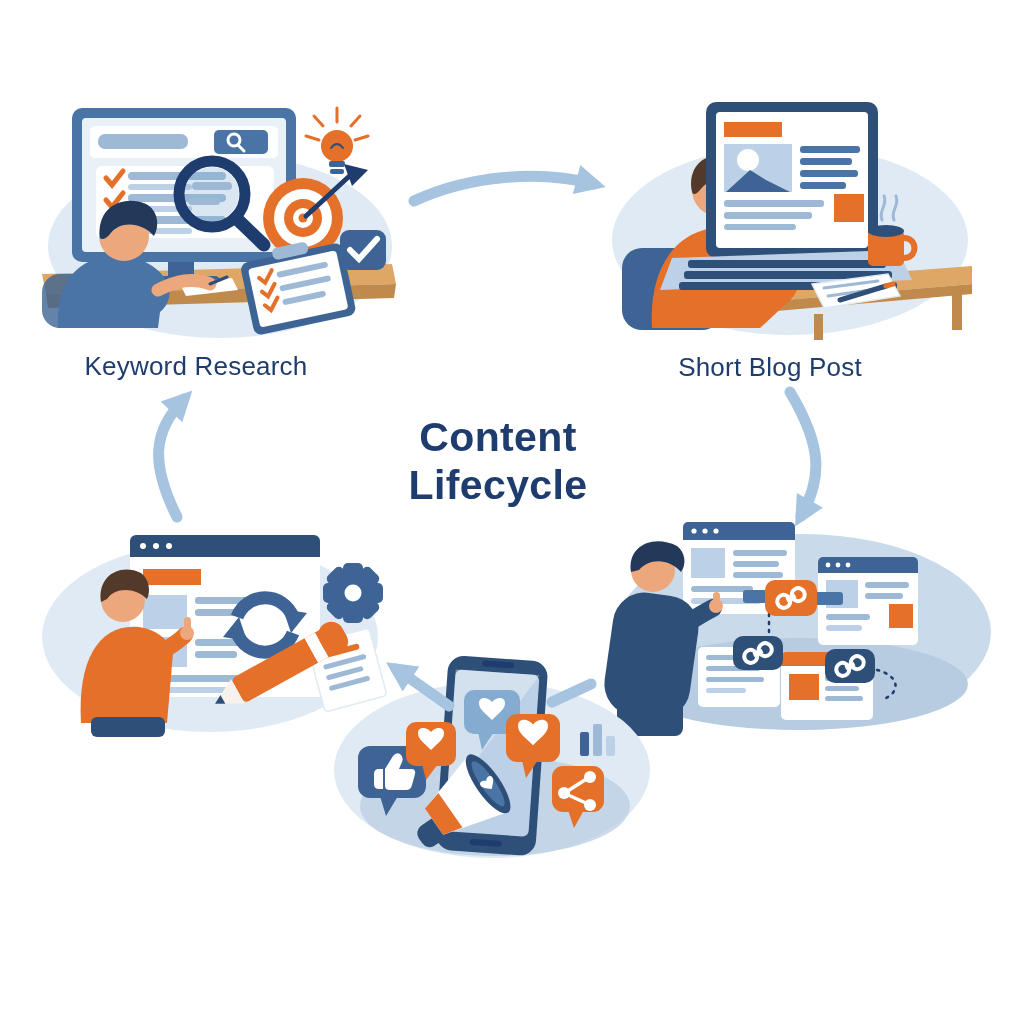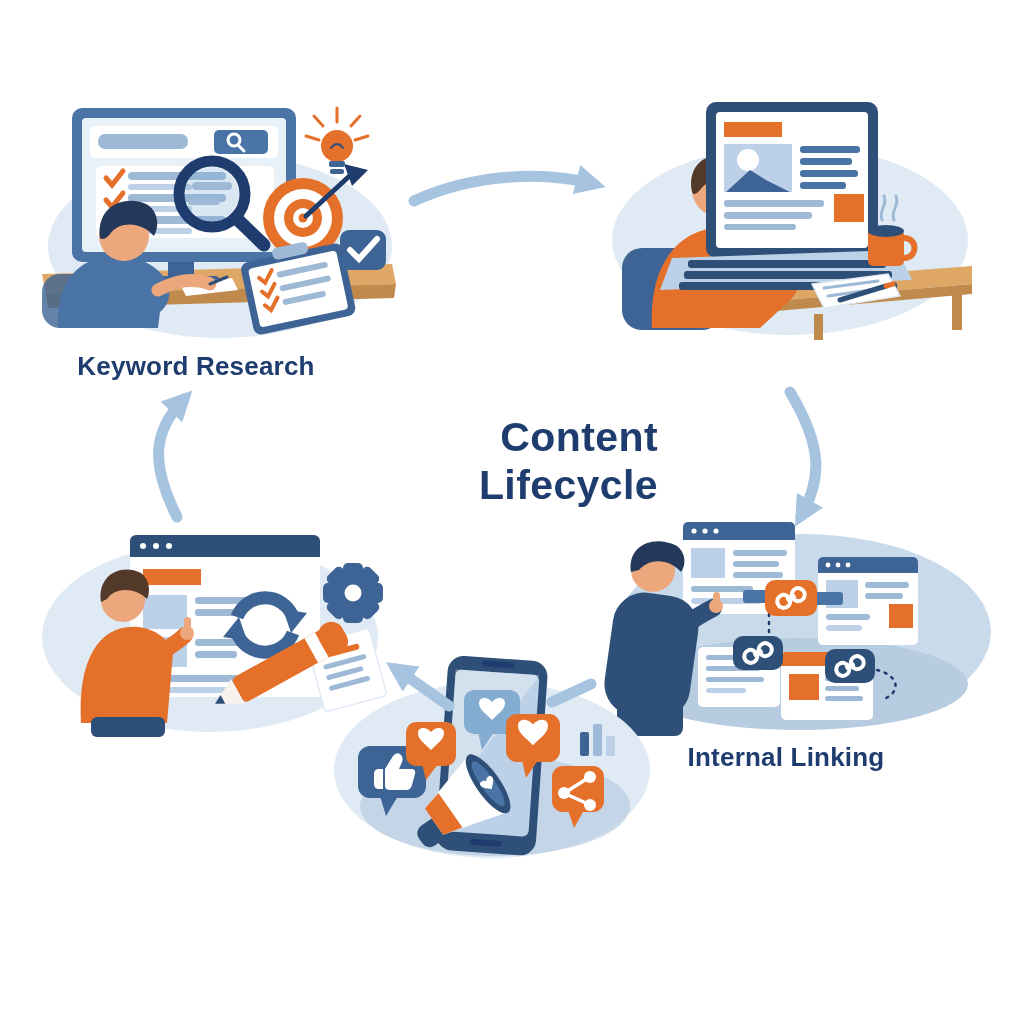--- a/index.html
+++ b/index.html
@@ -1,24 +1,24 @@
 <!DOCTYPE html>
 <html style="--ink: #1e3d6e; --deep: #2e4f78; --frame: #3d6494; --blue: #4a74a6; --steel: #9db9d6; --sky: #bcd1e7; --screen: #e9f1f8; --mist: #dfeaf4; --cloud: #c9dbeb; --slate: #b7cce0; --azure: #84abd0; --orange: #e4702a; --skin: #eda77d; --hair: #24395a; --brown: #53392a; --wood: #dfa765; --woodDark: #c08a4c; --paper: #f7f3ec; --arrow: #a6c3e0; --background: #ffffff;"><head>
 <meta charset="utf-8">
 <style>
   *{margin:0;padding:0;box-sizing:border-box}
   html,body{background:#fff}
   .canvas{position:relative;width:1024px;height:1024px;background:#fff;overflow:hidden;
           font-family:"Liberation Sans",sans-serif}
   .vig{position:absolute}
   svg{display:block;overflow:hidden}
-  .label{position:absolute;transform:translateX(-50%);font-size:26px;font-weight:700;
+  .label{position:absolute;transform:translateX(-50%);font-size:26px;font-weight:400;
          color:var(--ink);white-space:nowrap;z-index:6;letter-spacing:.2px}
   .title{position:absolute;left:498px;top:413px;transform:translateX(-50%);width:320px;
-         text-align:right;font-size:41px;line-height:1.18;font-weight:700;color:var(--ink);
+         text-align:center;font-size:41px;line-height:1.18;font-weight:700;color:var(--ink);
          z-index:6;letter-spacing:.4px}
   .arrows{position:absolute;left:0;top:0;z-index:4;pointer-events:none}
   
   .f-ink{fill:var(--ink)} .f-deep{fill:var(--deep)} .f-frame{fill:var(--frame)}
   .f-blue{fill:var(--blue)} .f-steel{fill:var(--steel)} .f-sky{fill:var(--sky)}
   .f-screen{fill:var(--screen)} .f-mist{fill:var(--mist)} .f-cloud{fill:var(--cloud)}
   .f-slate{fill:var(--slate)} .f-azure{fill:var(--azure)} .f-orange{fill:var(--orange)}
   .f-skin{fill:var(--skin)} .f-hair{fill:var(--hair)} .f-brown{fill:var(--brown)}
   .f-wood{fill:var(--wood)} .f-woodd{fill:var(--woodDark)} .f-white{fill:#ffffff}
   .f-paper{fill:var(--paper)} .f-arrow{fill:var(--arrow)}
@@ -385,15 +385,15 @@
     </defs>
     <path d="M414,201 C470,175 540,170 594,184" class="nf s-arrow rc" stroke-width="11" marker-end="url(#ah)"></path>
     <path d="M790,392 C823,447 822,479 801,516" class="nf s-arrow rc" stroke-width="11" marker-end="url(#ah)"></path>
     <path d="M591,684 L552,702" class="nf s-arrow rc" stroke-width="11"></path>
     <path d="M449,706 C431,693 414,681 396,669" class="nf s-arrow rc" stroke-width="11" marker-end="url(#ah)"></path>
     <path d="M177,517 C150,463 153,431 184,399" class="nf s-arrow rc" stroke-width="11" marker-end="url(#ah)"></path>
   </svg>
 
   <div class="title">Content Lifecycle</div>
   <div class="label" style="left:196px;top:351px">Keyword Research</div>
-  <div class="label" style="left:786px;top:742px">Internal Linking</div>
+  <div class="label" style="left:770px;top:352px">Short Blog Post</div>
 
 </div>
 
 </body></html>

